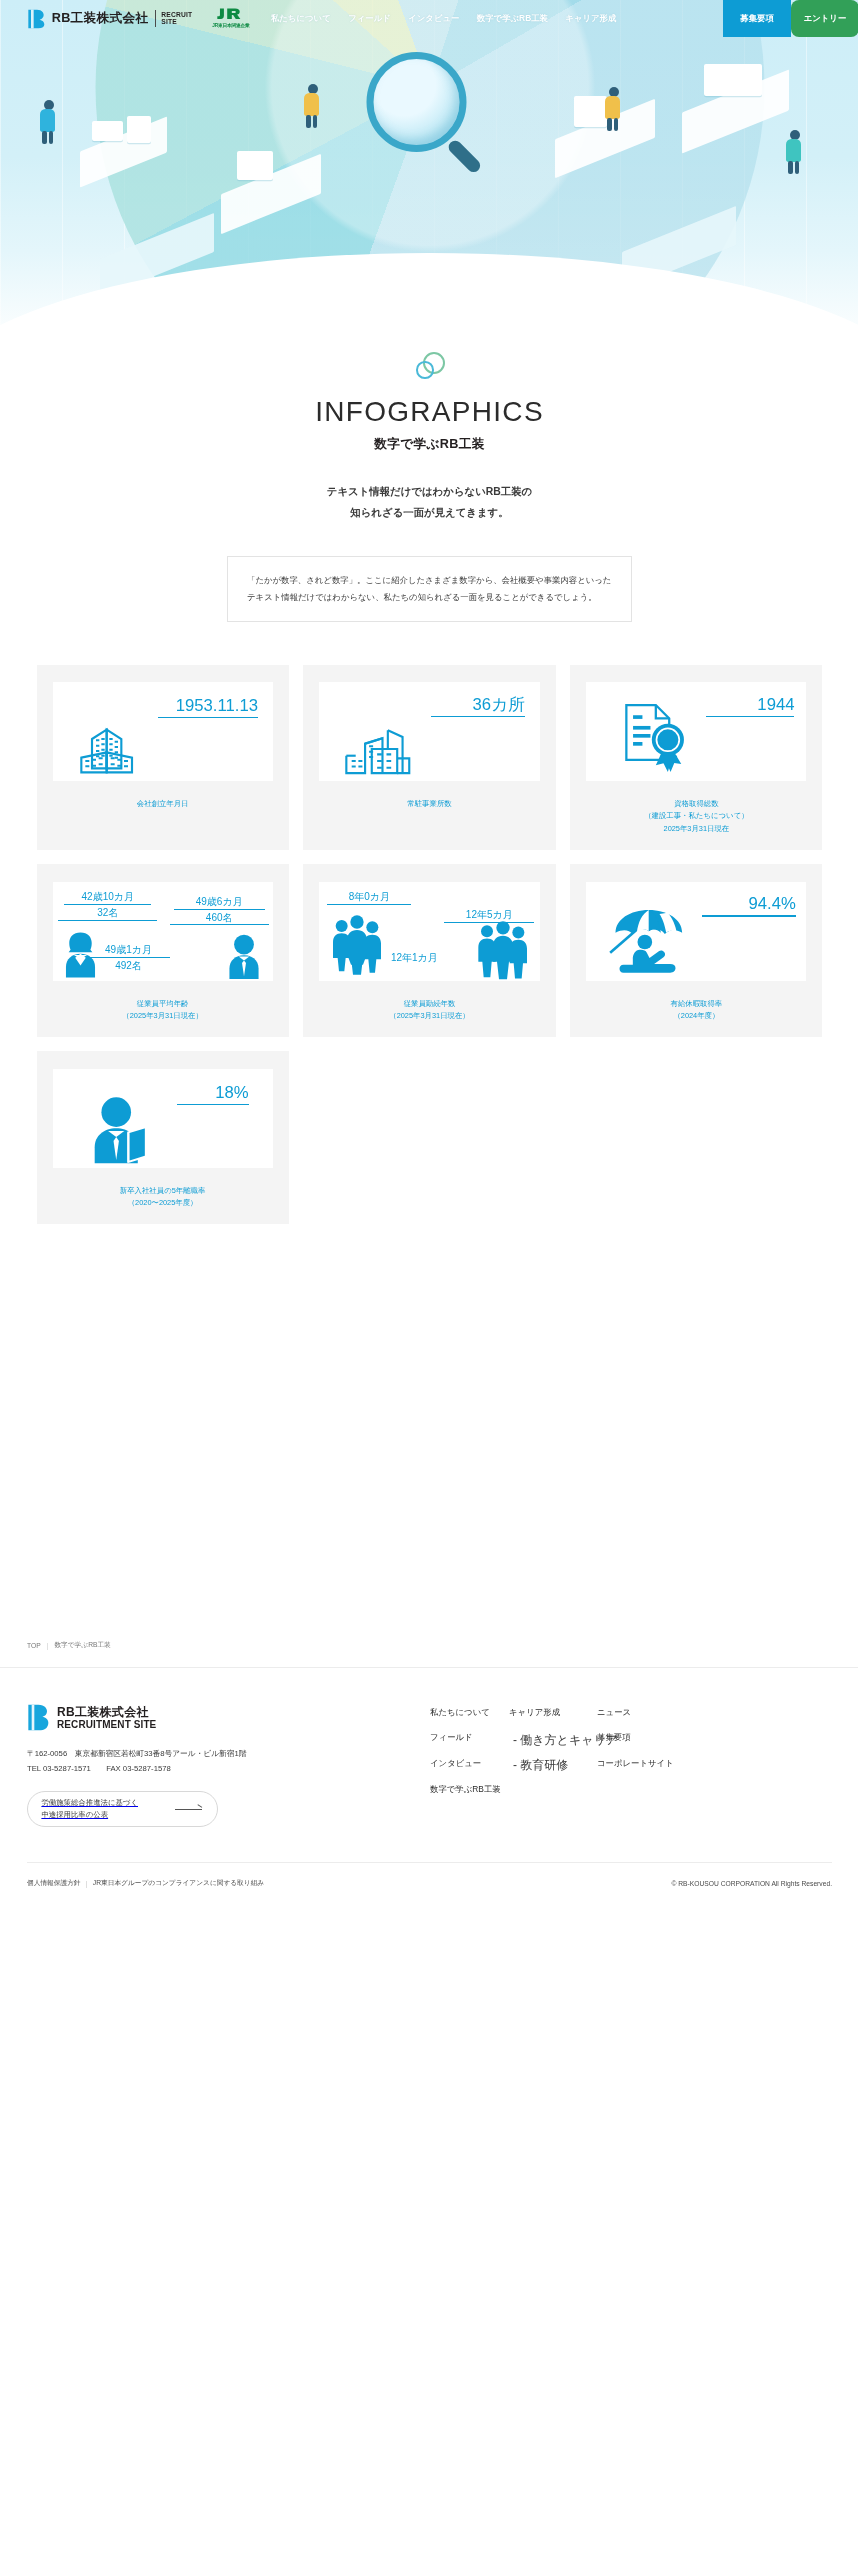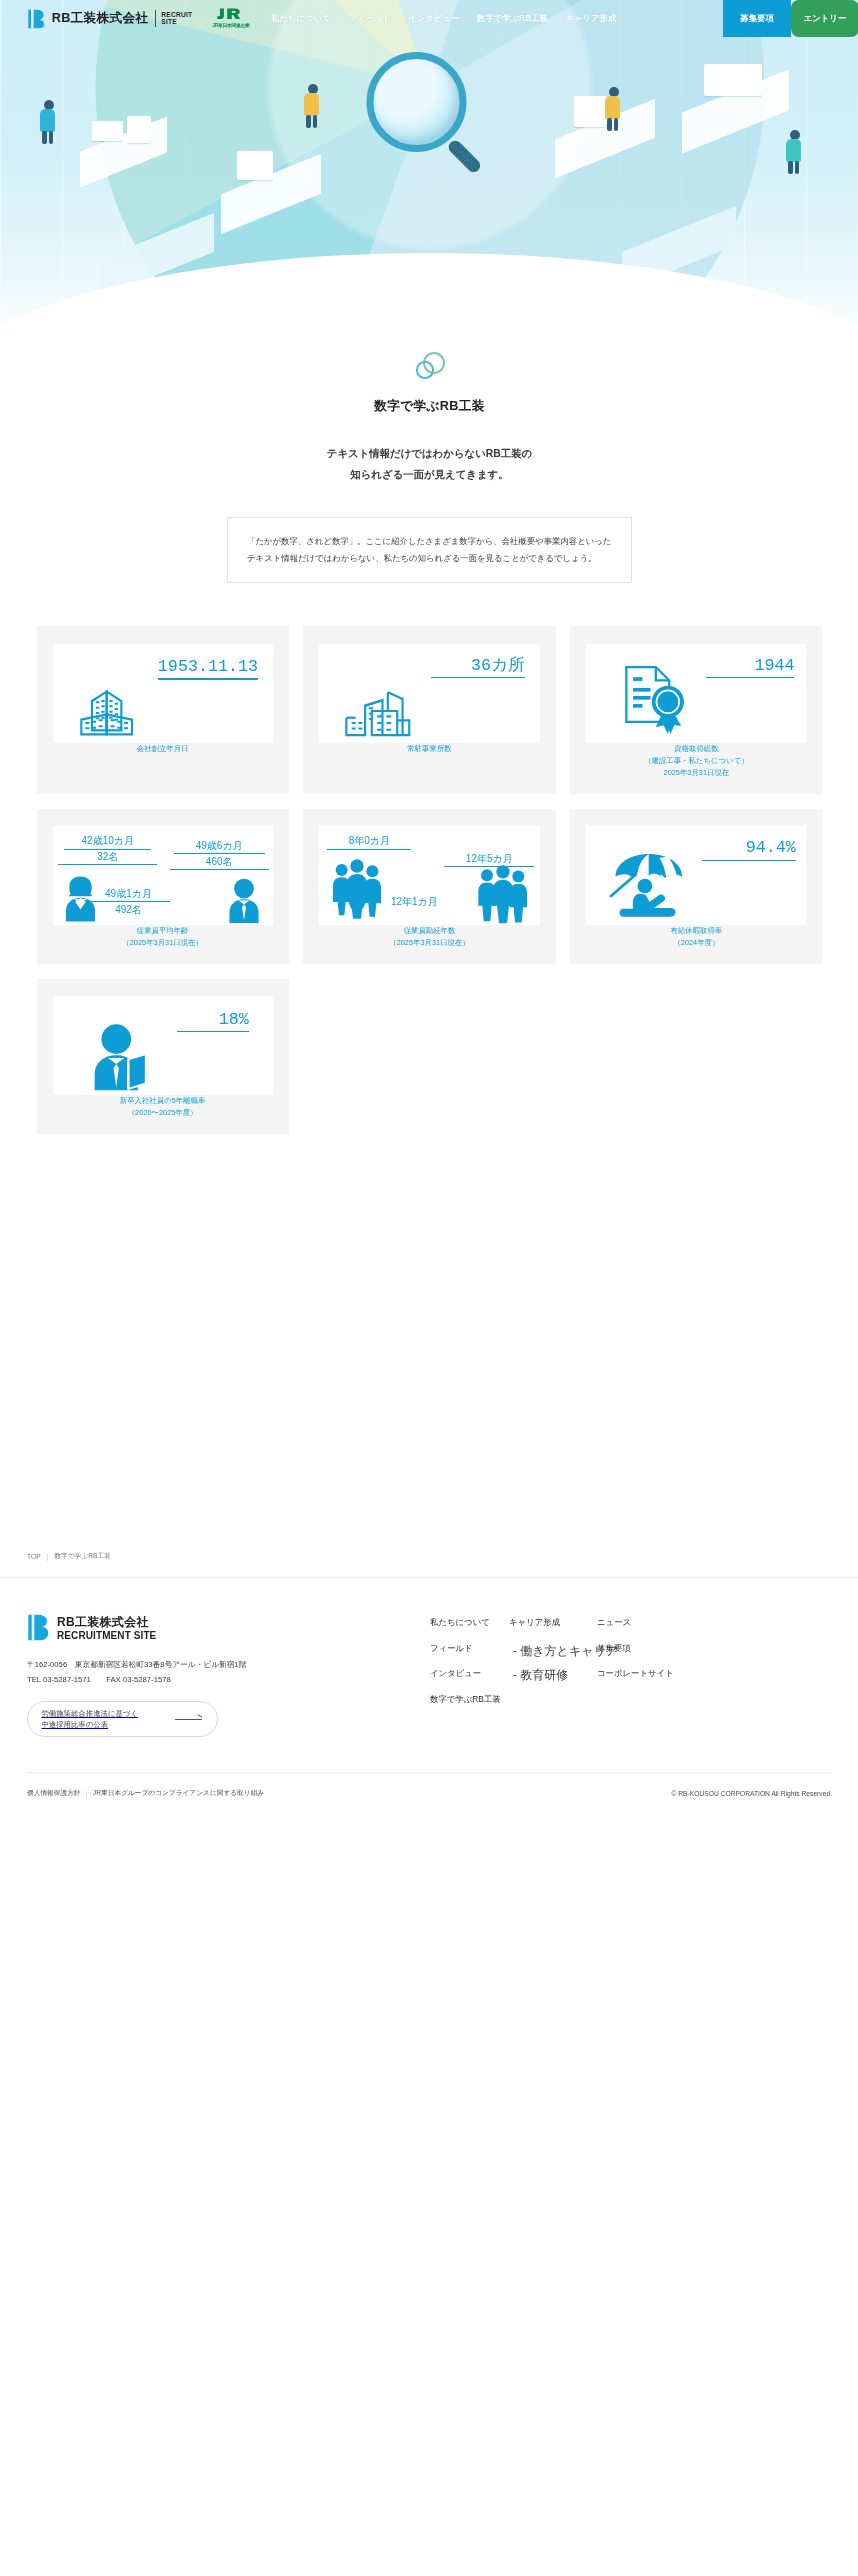--- a/index.html
+++ b/index.html
@@ -154,28 +154,28 @@
     gap:14.7px 14.7px;
   }
   .card{
     background:#f4f4f4; padding:17.4px 16px 14.7px;
     display:flex;flex-direction:column;align-items:center;
   }
   .card-inner{
     background:#ffffff;width:100%;height:99px;position:relative;overflow:hidden;
   }
   .card-label{
-    margin-top:0;text-align:center;font-size:7.4px;line-height:1.65;color:#0d9cd4;
+    margin-top:17px;text-align:center;font-size:7.4px;line-height:1.65;color:#0d9cd4;
   }
   .stat{
     position:absolute;display:flex;flex-direction:column;align-items:flex-end;
   }
   .stat .num{
     color:#0d9cd4;font-size:16.7px;font-weight:400;line-height:1.05;white-space:nowrap;
-    font-family:Liberation Mono, monospace;
+    font-family:Liberation Sans, sans-serif;
   }
   .stat .rule{ height:1.3px;background:#0d9cd4;margin-top:2.7px;}
   .ico{ position:absolute; color:#0d9cd4; }
   .ico svg{display:block}
 
   
   .mstat{position:absolute;text-align:center}
   .mstat .l1{font-size:10px;color:#0d9cd4;white-space:nowrap;line-height:1.25}
   .mstat .l2{font-size:10px;color:#0d9cd4;white-space:nowrap;line-height:1.3}
   .mstat .r{height:1.1px;background:#0d9cd4;margin:0.7px 0}
@@ -327,20 +327,21 @@
       <a href="#" class="btn-entry">エントリー</a>
     </div>
   </div>
 </div>
 
 <section class="intro">
   <div class="deco-circles">
     <div class="dc dc1"></div>
       <div class="dc dc2"></div>
   </div>
+  <h1 class="page-title">INFOGRAPHICS</h1>
   <h2 class="page-subtitle">数字で学ぶRB工装</h2>
   <div class="lead">
     <div>テキスト情報だけではわからないRB工装の</div>
     <div>知られざる一面が見えてきます。</div>
   </div>
   <div class="note-box">
     <p>「たかが数字、されど数字」。ここに紹介したさまざま数字から、会社概要や事業内容といったテキスト情報だけではわからない、私たちの知られざる一面を見ることができるでしょう。</p>
   </div>
 </section>
 

